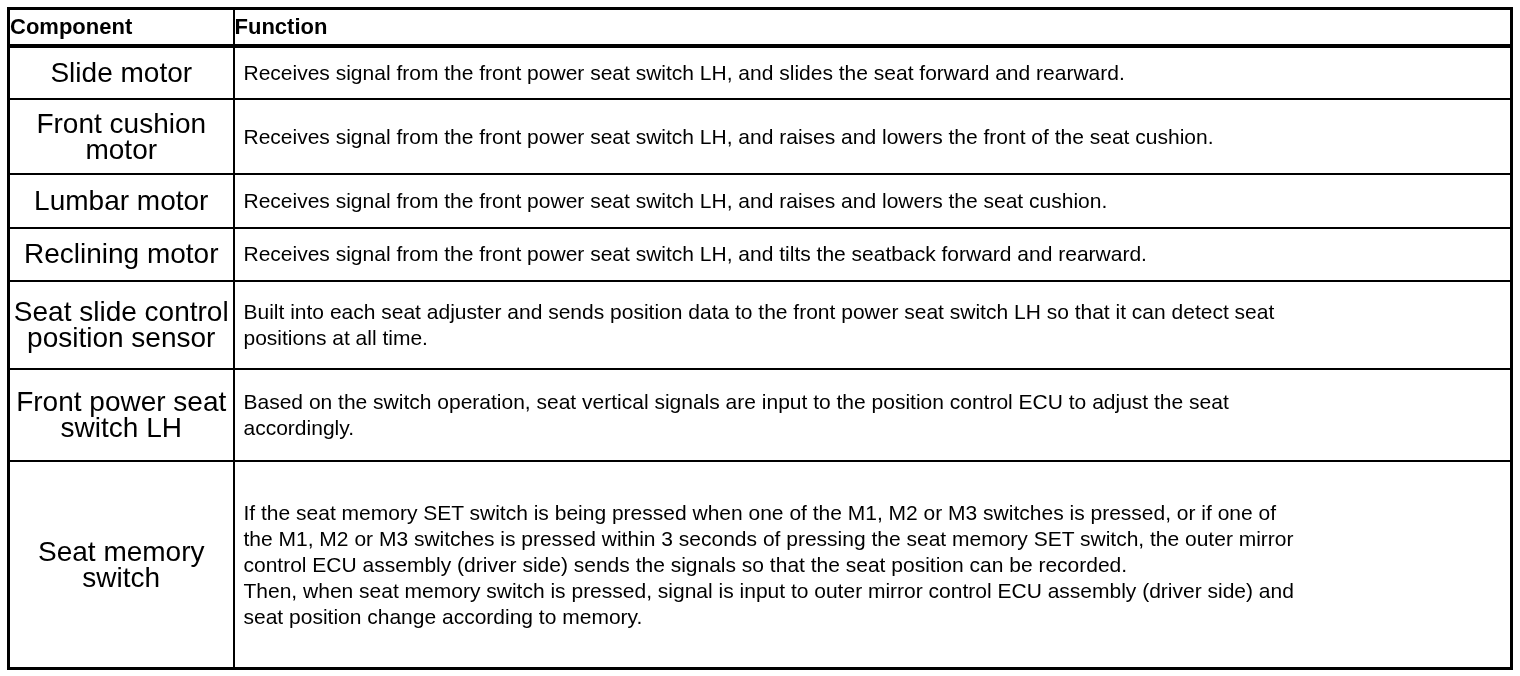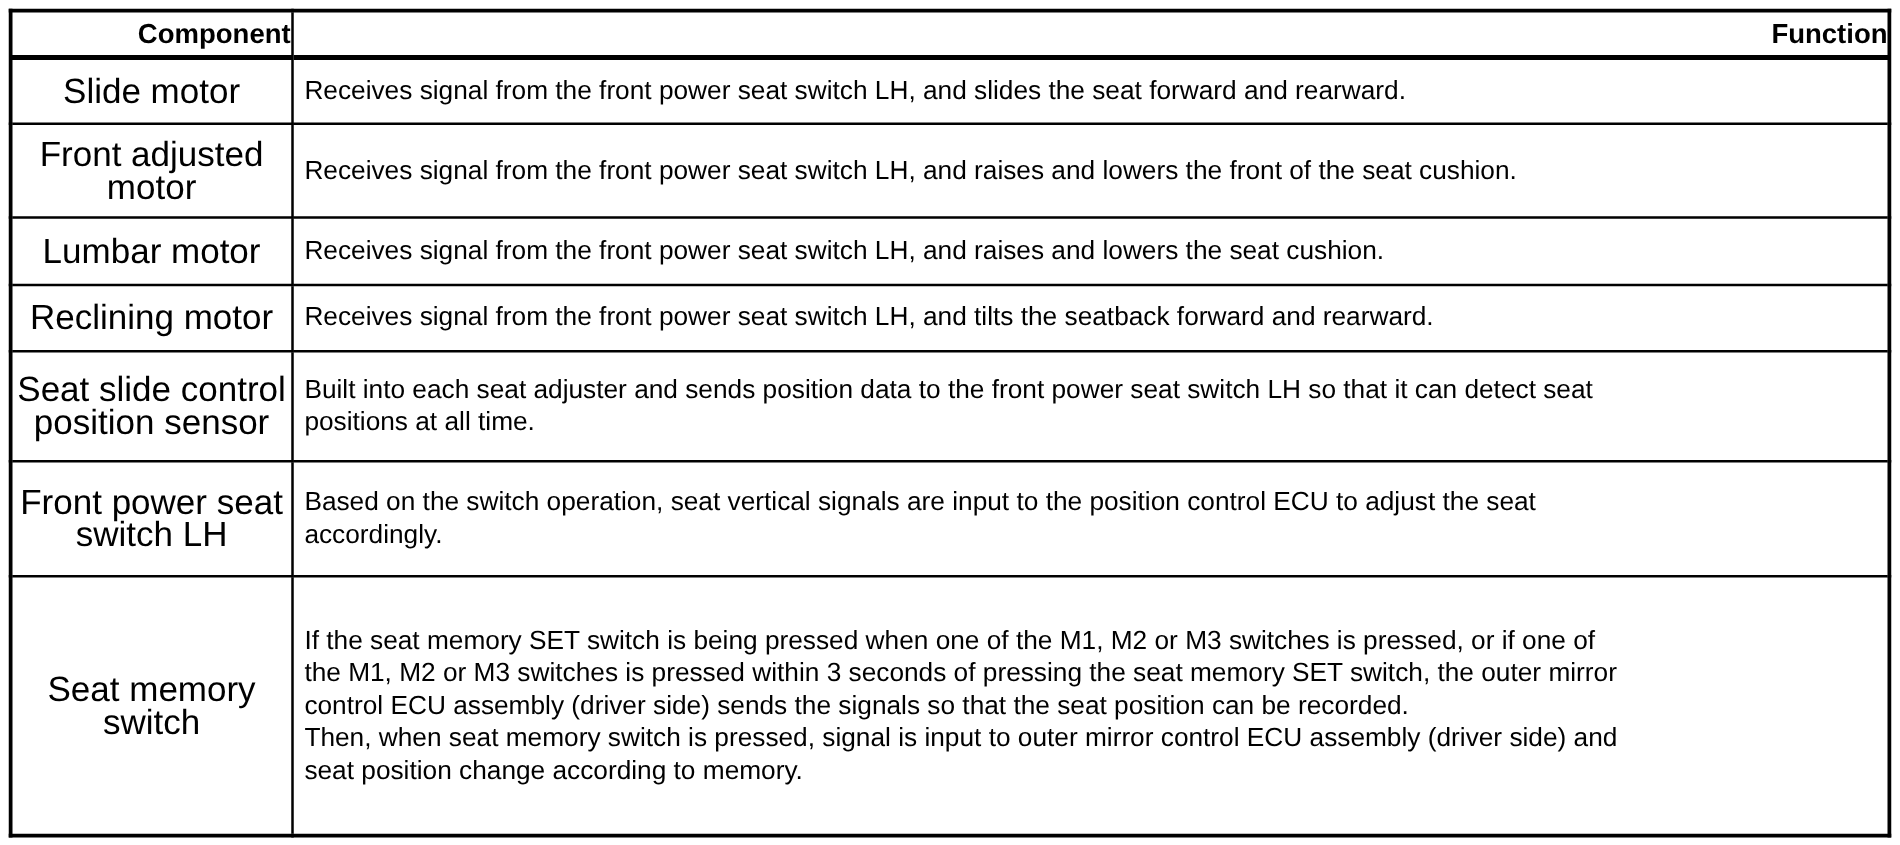--- a/index.html
+++ b/index.html
@@ -27,21 +27,21 @@
   }
   table.spec-table th,
   table.spec-table td {
     border: 2px solid #000000;
     overflow: hidden;
   }
   table.spec-table th {
     border-bottom: 4px solid #000000;
     font-size: 22px;
     font-weight: bold;
-    text-align: right;
+    text-align: left;
     vertical-align: middle;
     height: 34px;
     padding: 0;
   }
   col.col-component { width: 225px; }
   td.component-cell {
     text-align: center;
     vertical-align: middle;
     font-size: 28px;
     line-height: 26px;
@@ -77,21 +77,21 @@
         <th>Component</th>
         <th>Function</th>
       </tr>
     </thead>
     <tbody>
       <tr class="r-s">
         <td class="component-cell">Slide motor</td>
         <td class="function-cell">Receives signal from the front power seat switch LH, and slides the seat forward and rearward.</td>
       </tr>
       <tr class="r-s">
-        <td class="component-cell">Front adjusted motor</td>
+        <td class="component-cell">Front cushion motor</td>
         <td class="function-cell">Receives signal from the front power seat switch LH, and raises and lowers the front of the seat cushion.</td>
       </tr>
       <tr class="r-s">
         <td class="component-cell">Lumbar motor</td>
         <td class="function-cell">Receives signal from the front power seat switch LH, and raises and lowers the seat cushion.</td>
       </tr>
       <tr class="r-s">
         <td class="component-cell">Reclining motor</td>
         <td class="function-cell">Receives signal from the front power seat switch LH, and tilts the seatback forward and rearward.</td>
       </tr>

